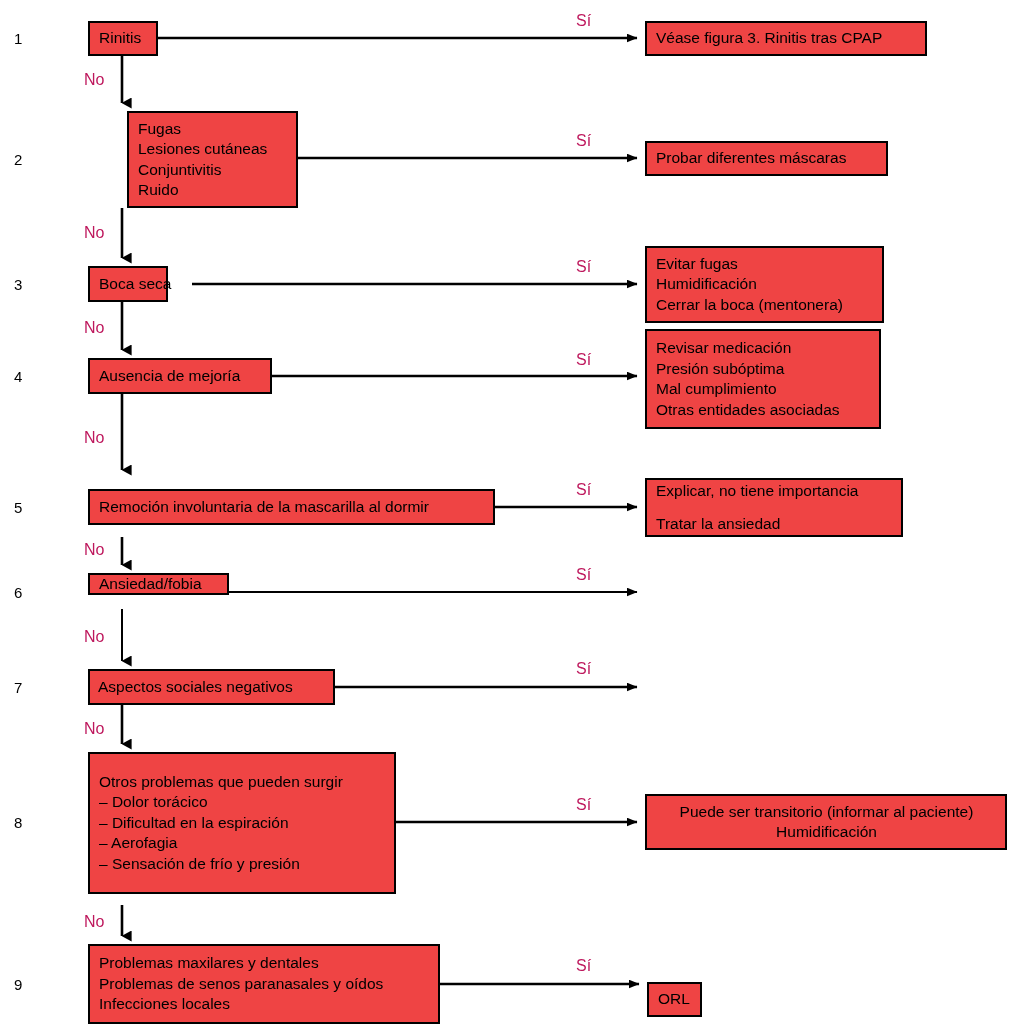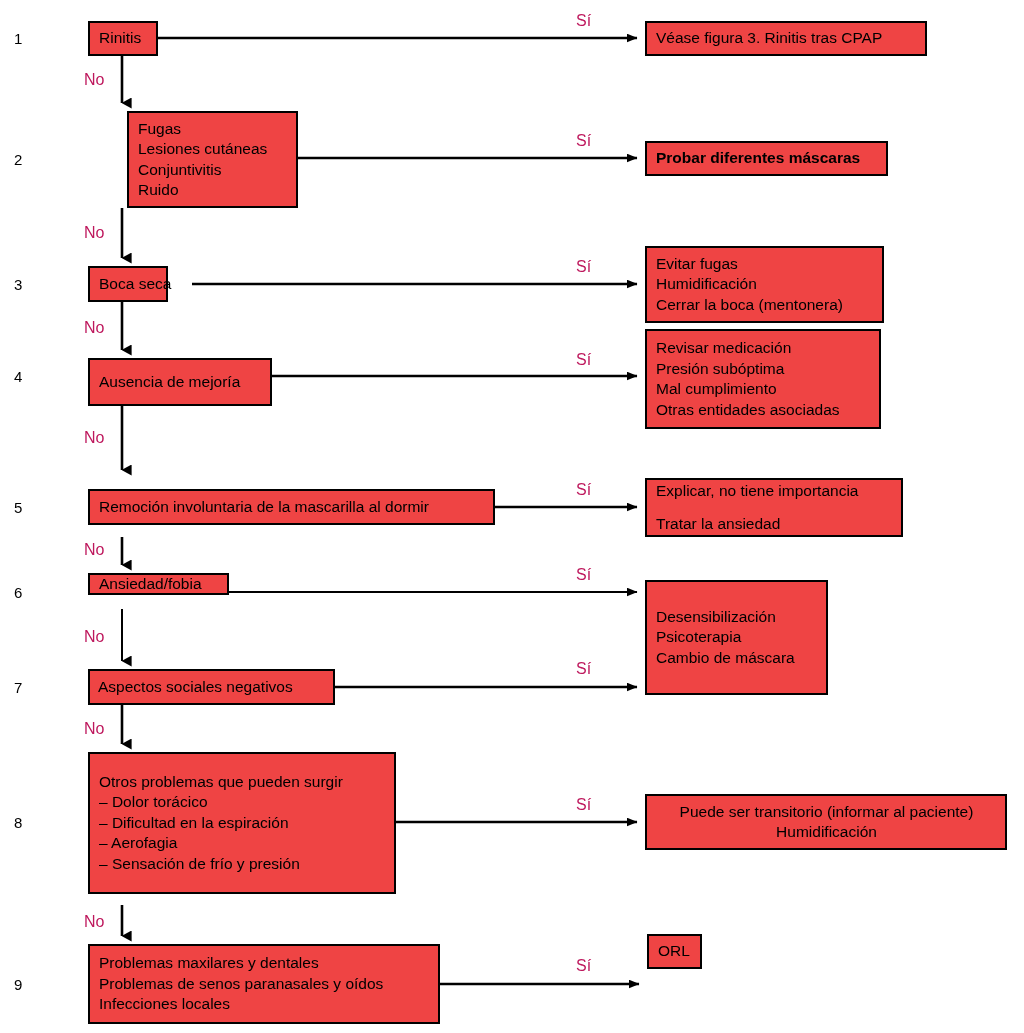--- a/index.html
+++ b/index.html
@@ -122,21 +122,21 @@
     <span class="ln">Fugas</span>
     <span class="ln">Lesiones cutáneas</span>
     <span class="ln">Conjuntivitis</span>
     <span class="ln">Ruido</span>
   </div>
 
   <div class="node" style="left:88px;top:266px;width:80px;height:36px;">
     <span class="ln">Boca seca</span>
   </div>
 
-  <div class="node" style="left:88px;top:358px;width:184px;height:48px;">
+  <div class="node" style="left:88px;top:358px;width:184px;height:36px;">
     <span class="ln">Ausencia de mejoría</span>
   </div>
 
   <div class="node" style="left:88px;top:489px;width:407px;height:36px;">
     <span class="ln">Remoción involuntaria de la mascarilla al dormir</span>
   </div>
 
   <div class="node" style="left:88px;top:573px;width:141px;height:22px;">
     <span class="ln">Ansiedad/fobia</span>
   </div>
@@ -156,21 +156,21 @@
   <div class="node" style="left:88px;top:944px;width:352px;height:80px;">
     <span class="ln">Problemas maxilares y dentales</span>
     <span class="ln">Problemas de senos paranasales y oídos</span>
     <span class="ln">Infecciones locales</span>
   </div>
 
   <div class="node" style="left:645px;top:21px;width:282px;height:35px;">
     <span class="ln">Véase figura 3. Rinitis tras CPAP</span>
   </div>
 
-  <div class="node" style="left:645px;top:141px;width:243px;height:35px;font-weight:bold;">
+  <div class="node" style="left:645px;top:141px;width:243px;height:35px;">
     <span class="ln">Probar diferentes máscaras</span>
   </div>
 
   <div class="node" style="left:645px;top:246px;width:239px;height:77px;">
     <span class="ln">Evitar fugas</span>
     <span class="ln">Humidificación</span>
     <span class="ln">Cerrar la boca (mentonera)</span>
   </div>
 
   <div class="node" style="left:645px;top:329px;width:236px;height:100px;">
@@ -178,28 +178,23 @@
     <span class="ln">Presión subóptima</span>
     <span class="ln">Mal cumplimiento</span>
     <span class="ln">Otras entidades asociadas</span>
   </div>
 
   <div class="node" style="left:645px;top:478px;width:258px;height:59px;gap:12px;">
     <span class="ln">Explicar, no tiene importancia</span>
     <span class="ln">Tratar la ansiedad</span>
   </div>
 
-  <div class="node center" style="left:645px;top:580px;width:183px;height:115px;">
-    <span class="ln">Desensibilización</span>
-    <span class="ln">Psicoterapia</span>
-    <span class="ln">Cambio de máscara</span>
-  </div>
 
   <div class="node" style="left:645px;top:794px;width:362px;height:56px;align-items:center;">
     <span class="ln">Puede ser transitorio (informar al paciente)</span>
     <span class="ln">Humidificación</span>
   </div>
 
-  <div class="node" style="left:647px;top:934px;width:55px;height:35px;">
+  <div class="node" style="left:647px;top:982px;width:55px;height:35px;">
     <span class="ln">ORL</span>
   </div>
 
 </div>
 
 </body></html>

